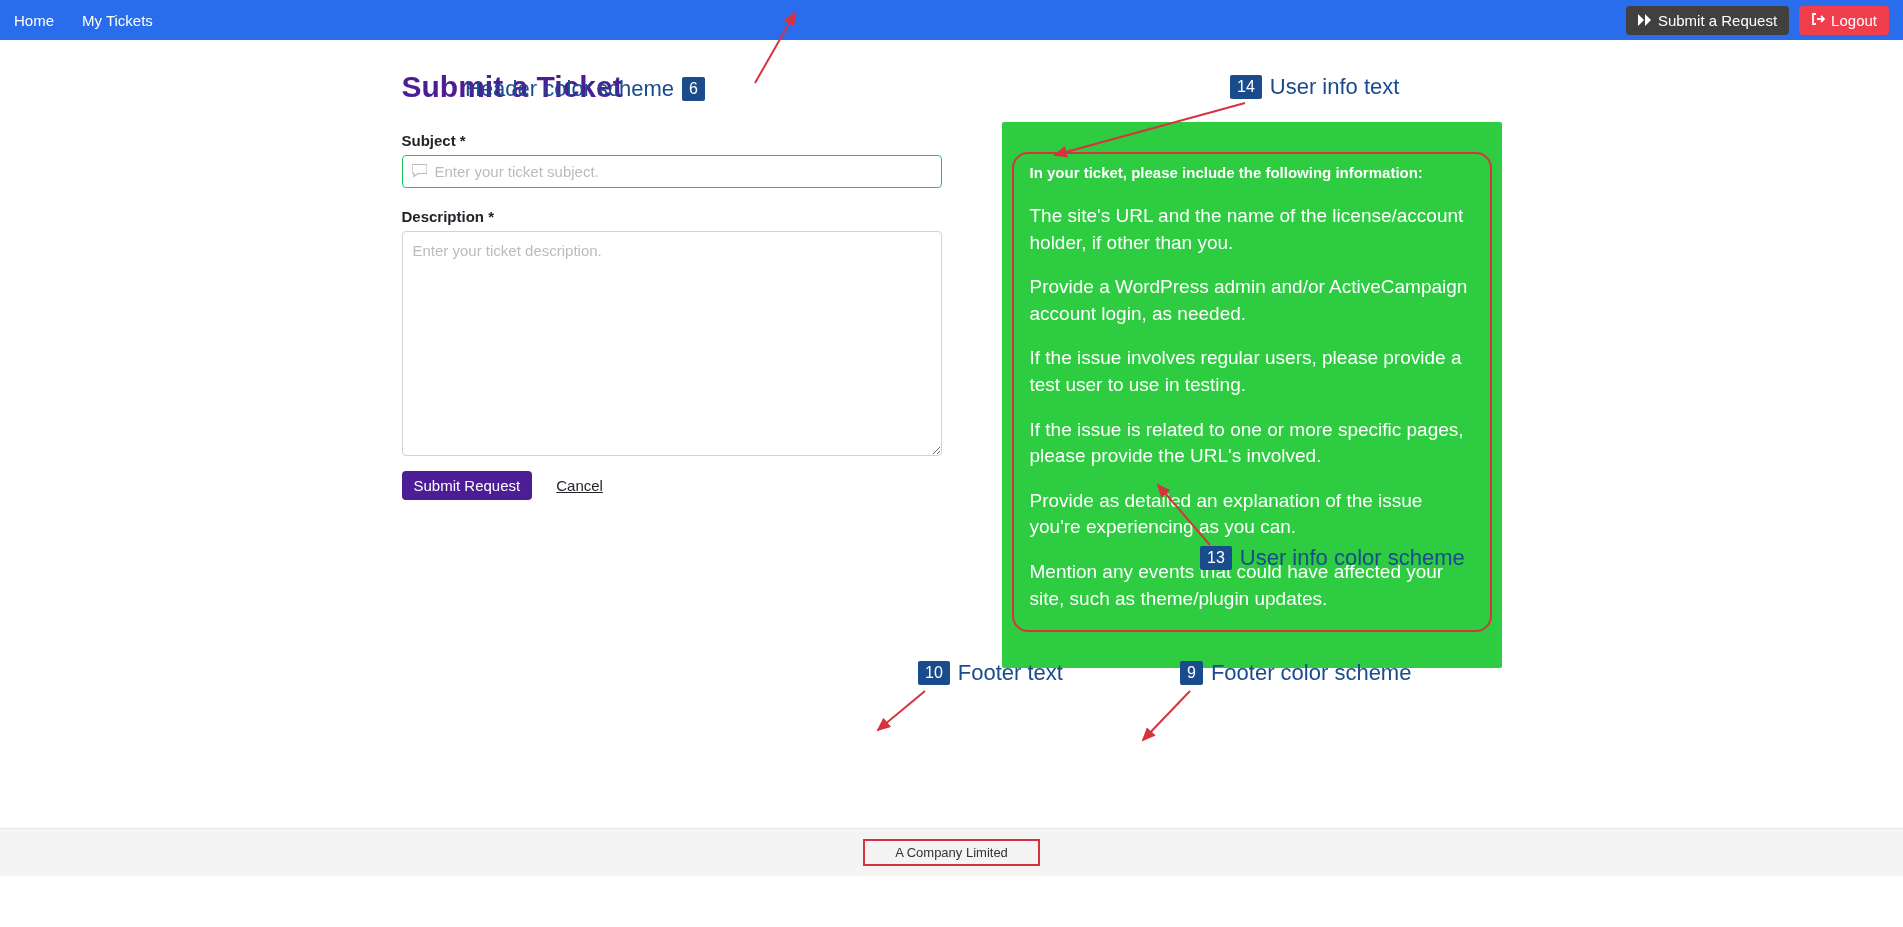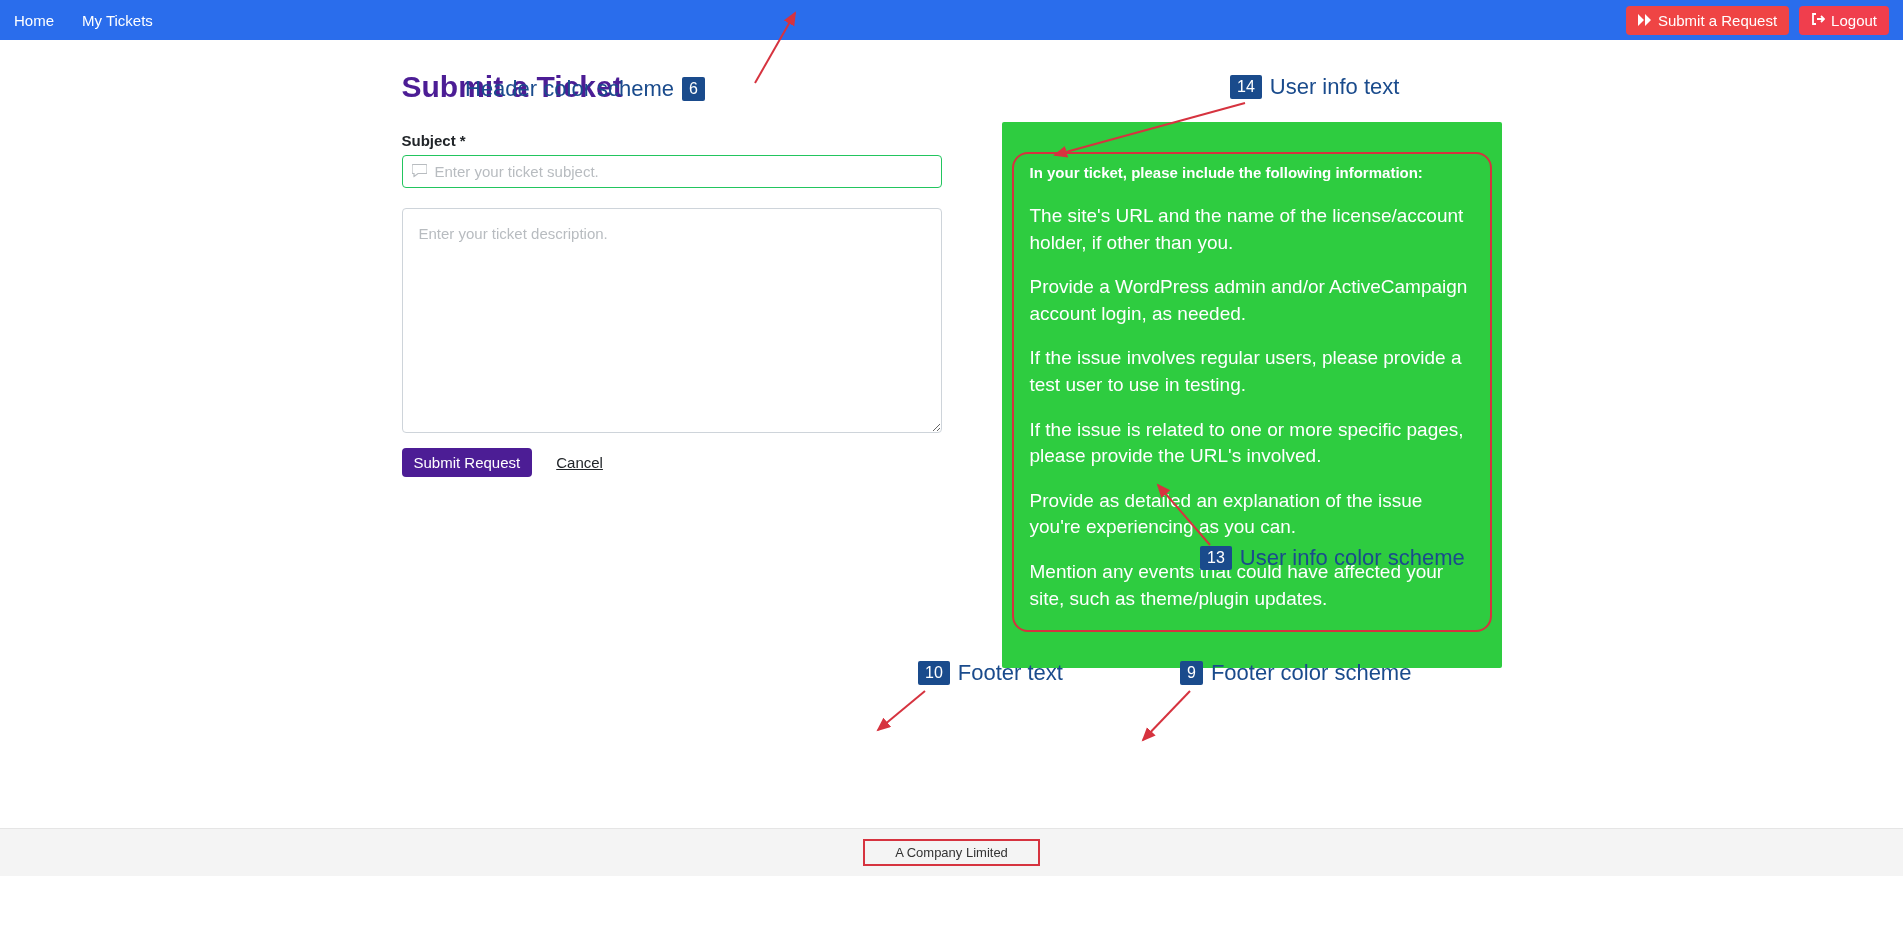--- a/index.html
+++ b/index.html
@@ -3,37 +3,37 @@
 <meta charset="utf-8">
 <style>
 * { box-sizing: border-box; margin: 0; padding: 0; }
 body { font-family: "Segoe UI", Arial, sans-serif; font-size: 14px; color: #212529; background: #fff; }
 
 .header { background: #2a6dec; height: 40px; display: flex; align-items: center; padding: 0 14px; justify-content: space-between; }
 .header-left { display: flex; gap: 28px; }
 .header-link { color: #fff; text-decoration: none; font-size: 15px; cursor: pointer; }
 .header-right { display: flex; gap: 10px; }
 .btn { border: none; border-radius: 4px; padding: 6px 12px; font-size: 15px; color: #fff; cursor: pointer; display: inline-flex; align-items: center; gap: 6px; }
-.btn-teal { background: #ef4444; justify-content: space-between; }
+.btn-teal { background: #404040; justify-content: space-between; }
 .btn-red { background: #f03e4d; }
 .btn-blue { background: #4c1d95; }
 
 .container { max-width: 1100px; margin: 0 auto; padding: 30px 0 0 0; }
 .page-title { font-size: 30px; font-weight: 700; color: #4c1d95; margin-bottom: 28px; }
 
 .row { display: flex; gap: 60px; }
 .col-left { flex: 0 0 540px; }
 .col-right { flex: 1; }
 
 .label { font-weight: 600; font-size: 15px; color: #212529; margin-bottom: 6px; display: block; }
 .input-wrap { position: relative; margin-bottom: 20px; }
 .input-icon { position: absolute; left: 10px; top: 50%; transform: translateY(-50%); color: #b8bcc0; }
 .text-input { width: 100%; border: 1px solid #22c55e; border-radius: 4px; padding: 7px 10px 7px 32px; font-size: 15px; color: #495057; }
 .text-input::placeholder { color: #b8bcc0; }
-.textarea { width: 100%; border: 1px solid #ced4da; border-radius: 4px; padding: 16px; font-size: 15px; color: #495057; height: 225px; resize: both; font-family: inherit; }
+.textarea { width: 100%; border: 1px solid #ced4da; border-radius: 4px; padding: 10px; font-size: 15px; color: #495057; height: 225px; resize: both; font-family: inherit; }
 .textarea::placeholder { color: #b8bcc0; }
 
 .actions { display: flex; align-items: center; gap: 24px; margin-top: 12px; }
 .cancel-link { color: #212529; text-decoration: underline; font-size: 15px; cursor: pointer; }
 
 .info-panel { background: #2ecc40; border-radius: 2px; padding: 30px 10px 36px 10px; color: #fff; margin-top: -10px; }
 .info-inner { border: 2px solid #d6333f; border-radius: 16px; padding: 10px 16px 18px 16px; }
 .info-title { font-weight: 700; font-size: 15px; margin-bottom: 22px; }
 .info-item { font-size: 19px; line-height: 1.4; margin-bottom: 18px; }
 .info-item:last-child { margin-bottom: 0; }
@@ -83,20 +83,21 @@
       <label class="label">Subject *</label>
       <div class="input-wrap">
         <span class="input-icon">
           <svg width="15" height="14" viewBox="0 0 15 14" fill="currentColor">
               <path d="M1 1 h13 a1 1 0 0 1 1 1 v7 a1 1 0 0 1 -1 1 h-8 l-4 3 v-3 h-1 a1 1 0 0 1 -1 -1 v-7 a1 1 0 0 1 1 -1 z" fill="none" stroke="currentColor" stroke-width="1.2"></path>
             </svg>
         </span>
         <input class="text-input" type="text" placeholder="Enter your ticket subject." style="">
       </div>
 
+      <label class="label">Description *</label>
       <textarea class="textarea" placeholder="Enter your ticket description." style=""></textarea>
 
       <div class="actions">
         <button class="btn btn-blue">Submit Request</button>
         <a class="cancel-link">Cancel</a>
       </div>
     </div>
 
     <div class="col-right">
       <div class="info-panel">

